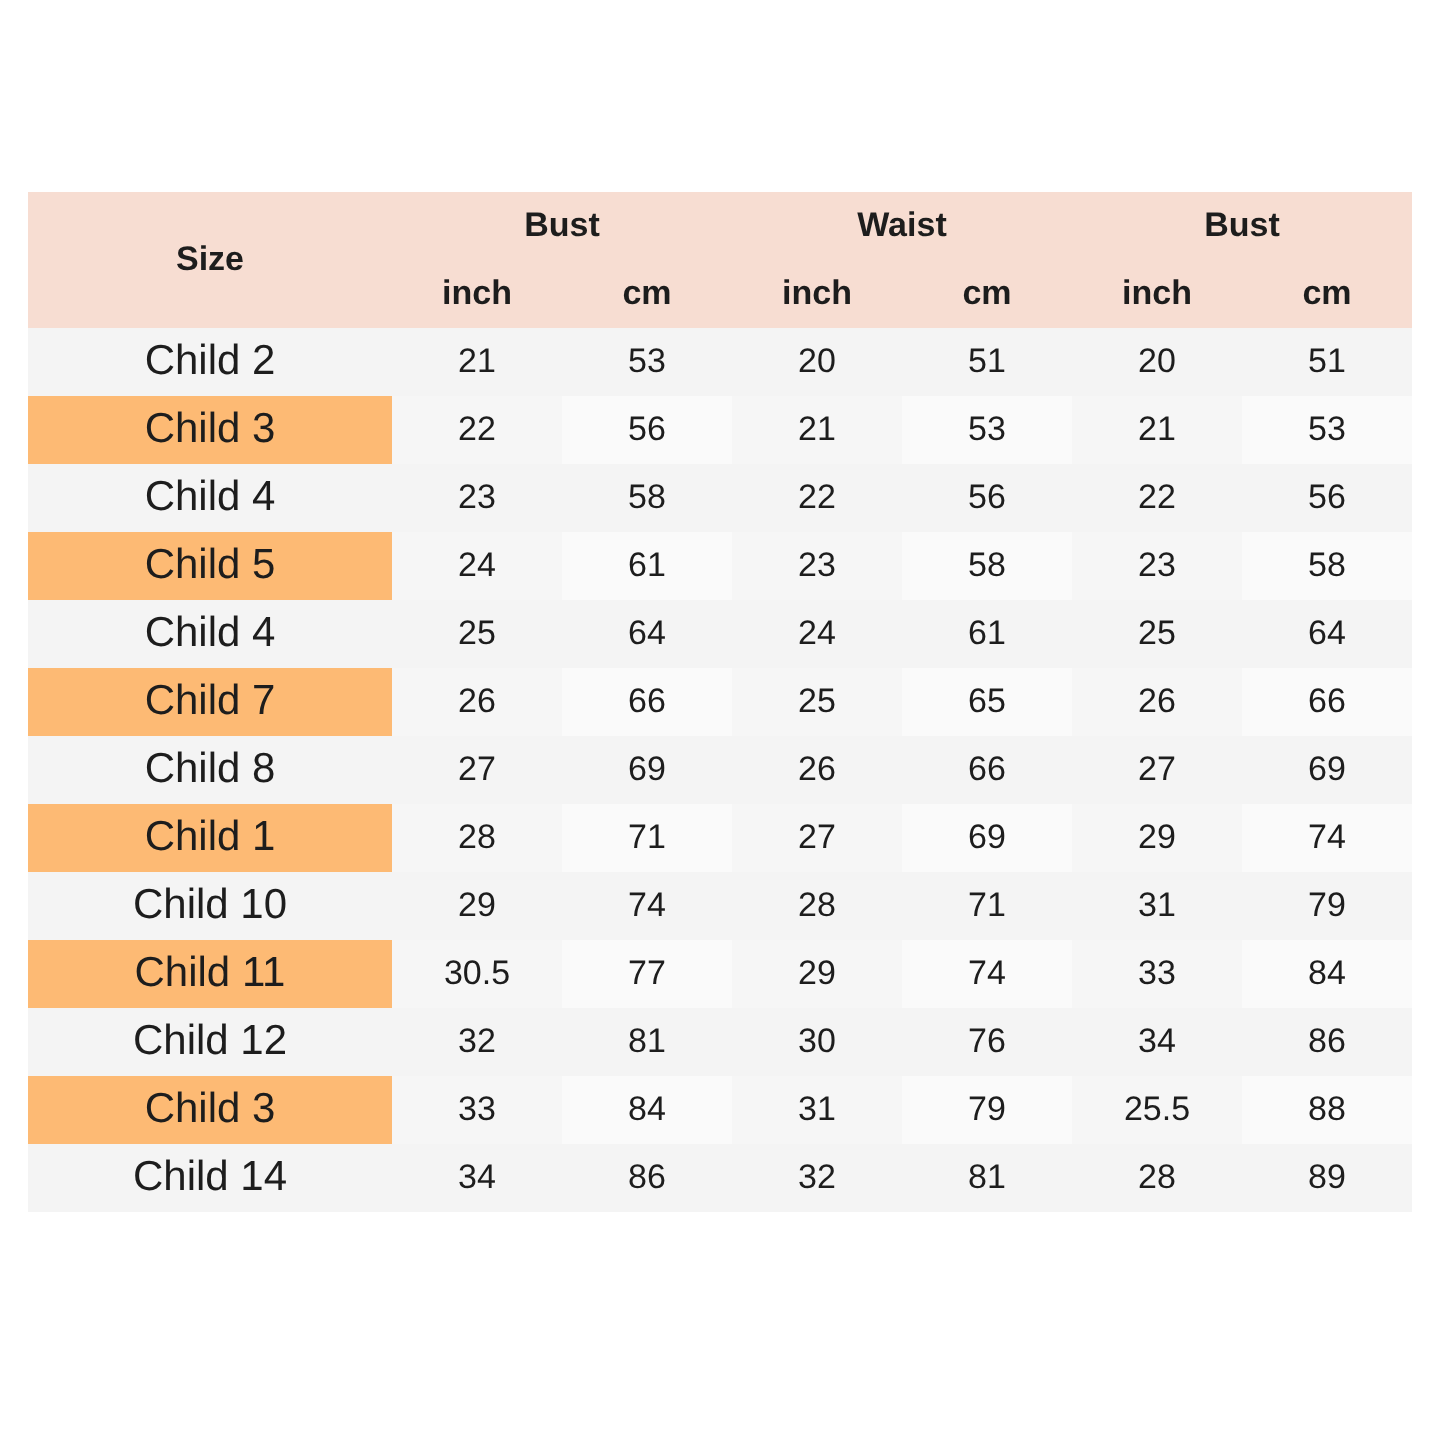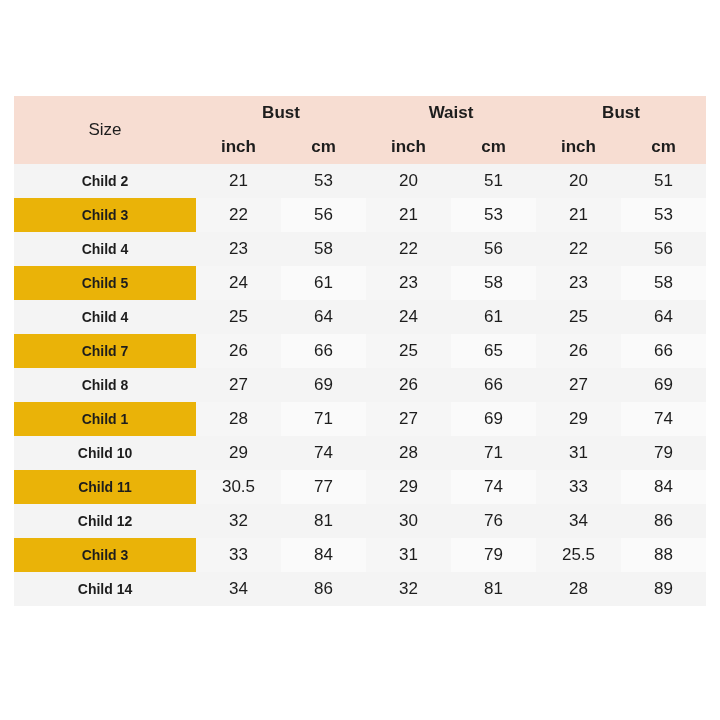--- a/index.html
+++ b/index.html
@@ -46,37 +46,37 @@
     height: 34px;
     font-weight: bold;
     font-size: 17px;
   }
   .hdr-row-2 th {
     font-weight: bold;
     font-size: 16px;
   }
   th.size-head {
     background: #f7ddd2;
-    font-weight: normal;
+    font-weight: bold;
     font-size: 18px;
   }
   .group-head {
     font-size: 18px;
   }
   tbody tr {
     height: 34px;
   }
   tbody tr.odd td { background: #f4f4f4; }
   tbody tr.even td { background: #fafafa; }
   tbody td.size-cell {
-    font-weight: bold;
-    font-size: 14px;
+    font-weight: normal;
+    font-size: 21px;
     background: #ededed;
   }
-  tbody tr.even td.size-cell { background: #eab308; }
+  tbody tr.even td.size-cell { background: #fdba74; }
   tbody td.val-shade { background: #efefef; }
   tbody tr.even td.val-shade { background: #f6f6f6; }
 </style>
 </head>
 <body>
 
 <div class="page">
   <div class="table-wrap">
     <table class="size-chart">
       <colgroup>

